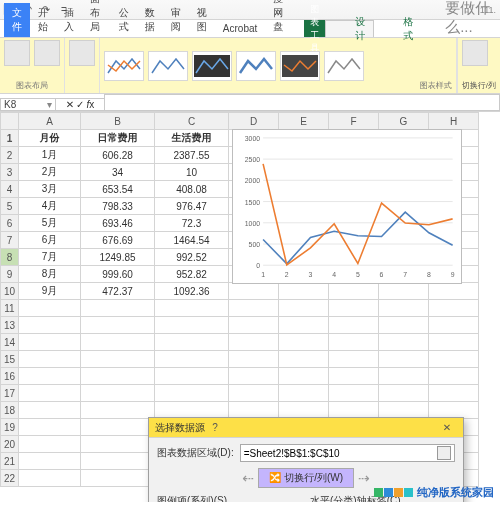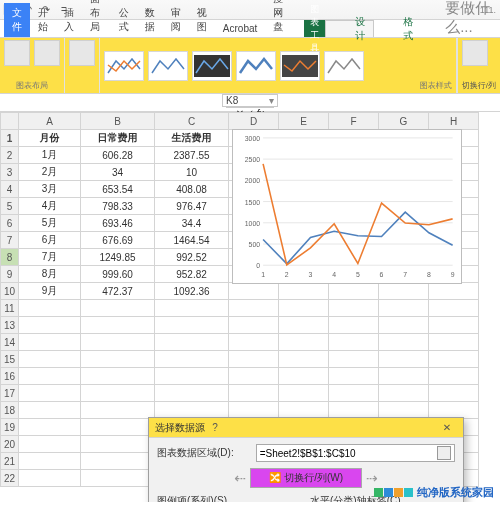--- a/index.html
+++ b/index.html
@@ -15,32 +15,32 @@
   .ribbon-tabs { height: 18px; background:#fff; display:flex; align-items:flex-end; border-bottom:1px solid #d4d4d4; font-size:10px; padding-left:4px; }
   .ribbon-tabs .tab { padding: 3px 8px; color:#444; cursor:default; }
   .ribbon-tabs .file { background:#3b82f6; color:#fff;margin-top:24px; }
   .ribbon-tabs .ctx { margin-left:10px; display:flex; background:#1a7243; align-self:stretch; align-items:center; }
   .ribbon-tabs .ctx .ctx-label { color:#fff; padding:0 6px; font-size:9px; }
   .ribbon-tabs .ctx .tab { background:#fff; color:#1a7243; height:100%; display:flex; align-items:center;padding-left:29px;}
   .ribbon-tabs .ctx .tab.active { background:#f5f5f5; border:1px solid #c9c9c9; border-bottom:none;}
   .ribbon-tabs .tell { margin-left:24px; color:#888; font-size:15px;}
 
   
-  .ribbon { height: 56px; background:#fde047; border-bottom:1px solid #d4d4d4; display:flex; align-items:stretch; font-size:9px; color:#555; }
+  .ribbon { height: 56px; background:#fef9c3; border-bottom:1px solid #d4d4d4; display:flex; align-items:stretch; font-size:9px; color:#555; }
   .ribbon-group { border-right:1px solid #e1e1e1; padding:2px 4px; display:flex; flex-direction:column; justify-content:space-between; }
   .ribbon-group .icons { display:flex; gap:4px; align-items:center;}
   .ribbon-group .label { text-align:center; font-size:8px; color:#777;}
   .big-icon { width:26px; height:26px; background:#e7e7e7; border:1px solid #d0d0d0; }
   .styles-gallery { flex:1; display:flex; gap:4px; align-items:center; padding:0 4px;}
   .style-thumb { width:40px; height:30px; background:#fff; border:1px solid #d7d7d7; display:flex; align-items:center; justify-content:center;}
   .style-thumb svg { width:36px; height:22px; }
   .ribbon-end { display:flex; flex-direction:column; justify-content:space-between; padding:2px 4px; border-left:1px solid #e1e1e1;}
 
   
-  .fbar { height:18px; display:flex; align-items:center; border-bottom:1px solid #d4d4d4; font-size:10px;flex-direction:column;}
+  .fbar { height:18px; display:flex; align-items:flex-end; border-bottom:1px solid #d4d4d4; font-size:10px;}
   .namebox { width:56px; border:1px solid #c9c9c9; display:flex; align-items:center; padding:0 3px; color:#444;}
   .namebox .dd { margin-left:auto; color:#888; }
   .fbar .fx { width:48px; display:flex; align-items:center; justify-content:center; gap:2px; border-top:1px solid #c9c9c9; border-bottom:1px solid #c9c9c9;}
   .fbar input { flex:1; border:1px solid #c9c9c9; padding:0 3px; font-size:10px; height:100%;}
 
   
   .grid-wrap { position:relative; height: 390px; overflow:hidden;}
   .grid { position:absolute; inset:0; }
   table.sheet { border-collapse:collapse; font-size:10px; table-layout:fixed;}
   table.sheet th, table.sheet td { border:1px solid #d4d4d4; height:17px; text-align:center; padding:0; background:#fff; overflow:hidden; white-space:nowrap;}
@@ -53,27 +53,27 @@
   
   .chart { position:absolute; left:232px; top:17px; width:230px; height:155px; background:#fff; border:1px solid #bdbdbd; }
   .chart svg { width:100%; height:100%; }
 
   
   .dialog { position:absolute; left:148px; top:305px; width:316px; height:182px; background:#f1f1f1; border:1px solid #9e9e9e; box-shadow:3px 3px 8px rgba(0,0,0,0.25); font-size:10px; }
   .dlg-title { height:20px; background:#fde047; display:flex; align-items:center; padding:0 6px; border-bottom:1px solid #d4d4d4;}
   .dlg-title .x { margin-left:auto; width:20px; text-align:center; color:#555; cursor:default;}
   .dlg-title .q { width:20px; text-align:center; color:#555;}
   .dlg-body { padding:6px 8px; display:flex; flex-direction:column; gap:6px;}
-  .dlg-row { display:flex; align-items:center; gap:22px;}
+  .dlg-row { display:flex; align-items:center; gap:6px;}
   .ref-input { flex:1; display:flex; align-items:center; border:1px solid #a9a9a9; background:#fff; height:18px; padding:0 3px;}
   .ref-input input { flex:1; border:none; outline:none; font-size:10px;}
   .ref-input .pick { width:14px; height:14px; border:1px solid #999; background:#eee;}
   .switch-row { display:flex; align-items:center; justify-content:center; gap:4px; }
   .arrow { font-size:14px; color:#999;}
-  .btn { background:#d946ef; border:1px solid #a9a9a9; padding:2px 18px; font-size:10px; display:inline-flex; align-items:center; gap:3px;}
+  .btn { background:#c4b5fd; border:1px solid #a9a9a9; padding:2px 10px; font-size:10px; display:inline-flex; align-items:center; gap:3px;}
   .cols2 { display:flex; gap:8px; }
   .col { flex:1; display:flex; flex-direction:column; gap:2px;}
   .col-h { font-size:10px; }
 
   
   .watermark { position:absolute; right:6px; bottom:6px; display:flex; align-items:center; gap:4px; font-size:11px; font-weight:bold; color:#2266c4;}
   .watermark .logo { display:flex; gap:1px;}
   .watermark .sq { width:9px; height:9px; }
   .sq.g{background:#35b666}.sq.b{background:#2e8bd8}.sq.o{background:#f0a02c}.sq.c{background:#29c1c9}
 </style>
@@ -261,21 +261,21 @@
             <td></td>
             <td></td>
             <td></td>
             <td></td>
             <td></td>
           </tr>
           <tr>
             <td class="rh">6</td>
             <td>5月</td>
             <td>693.46</td>
-            <td>34.4</td>
+            <td>72.3</td>
             <td></td>
             <td></td>
             <td></td>
             <td></td>
             <td></td>
           </tr>
           <tr>
             <td class="rh">7</td>
             <td>6月</td>
             <td>676.69</td>

